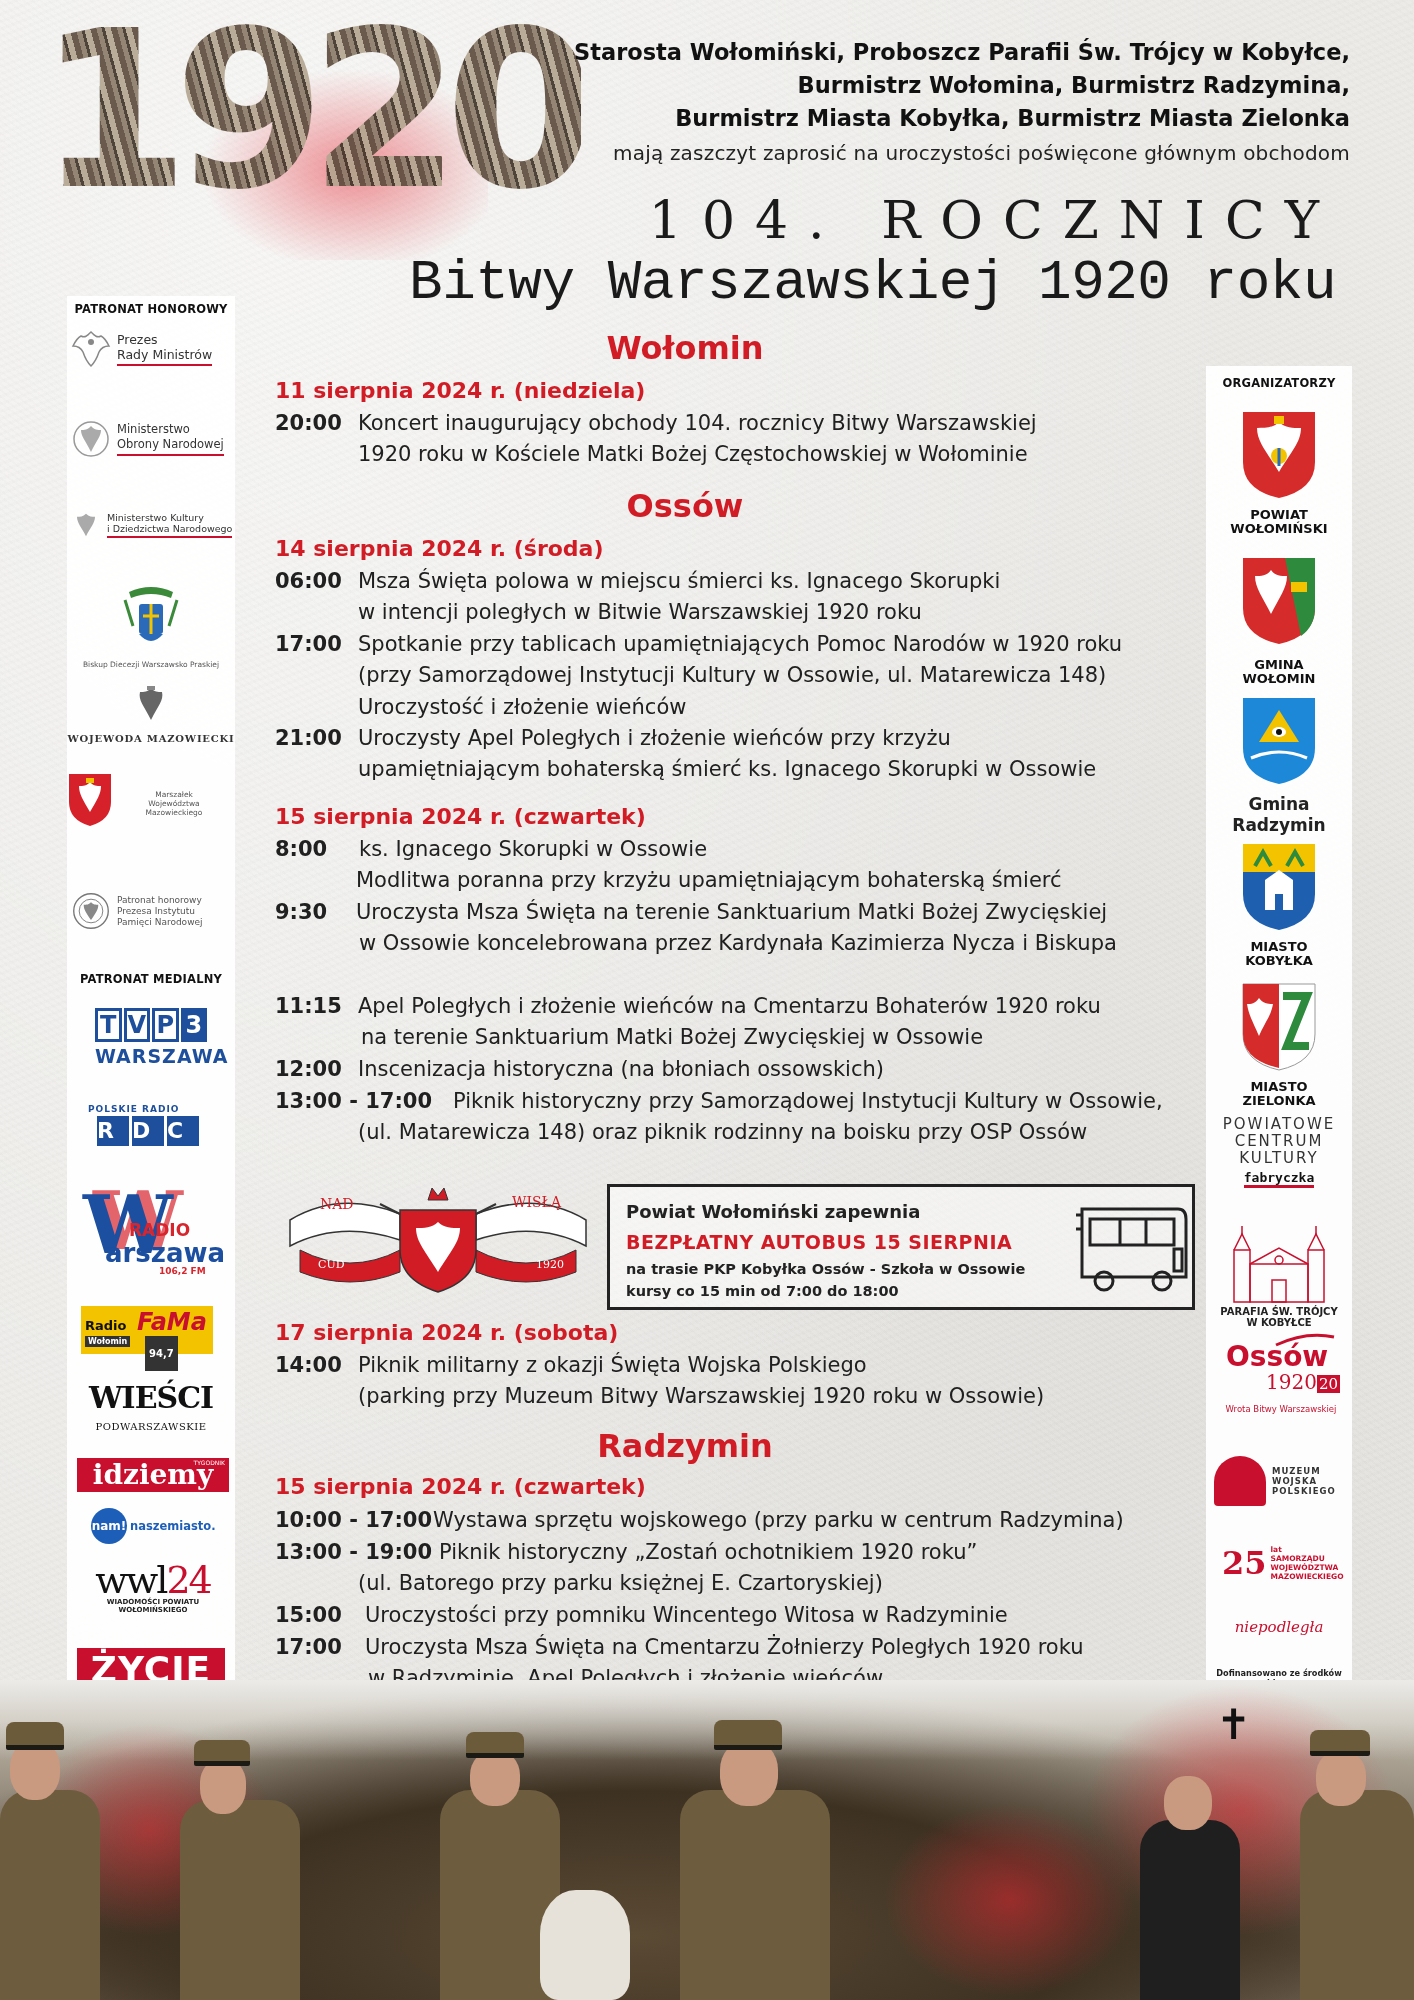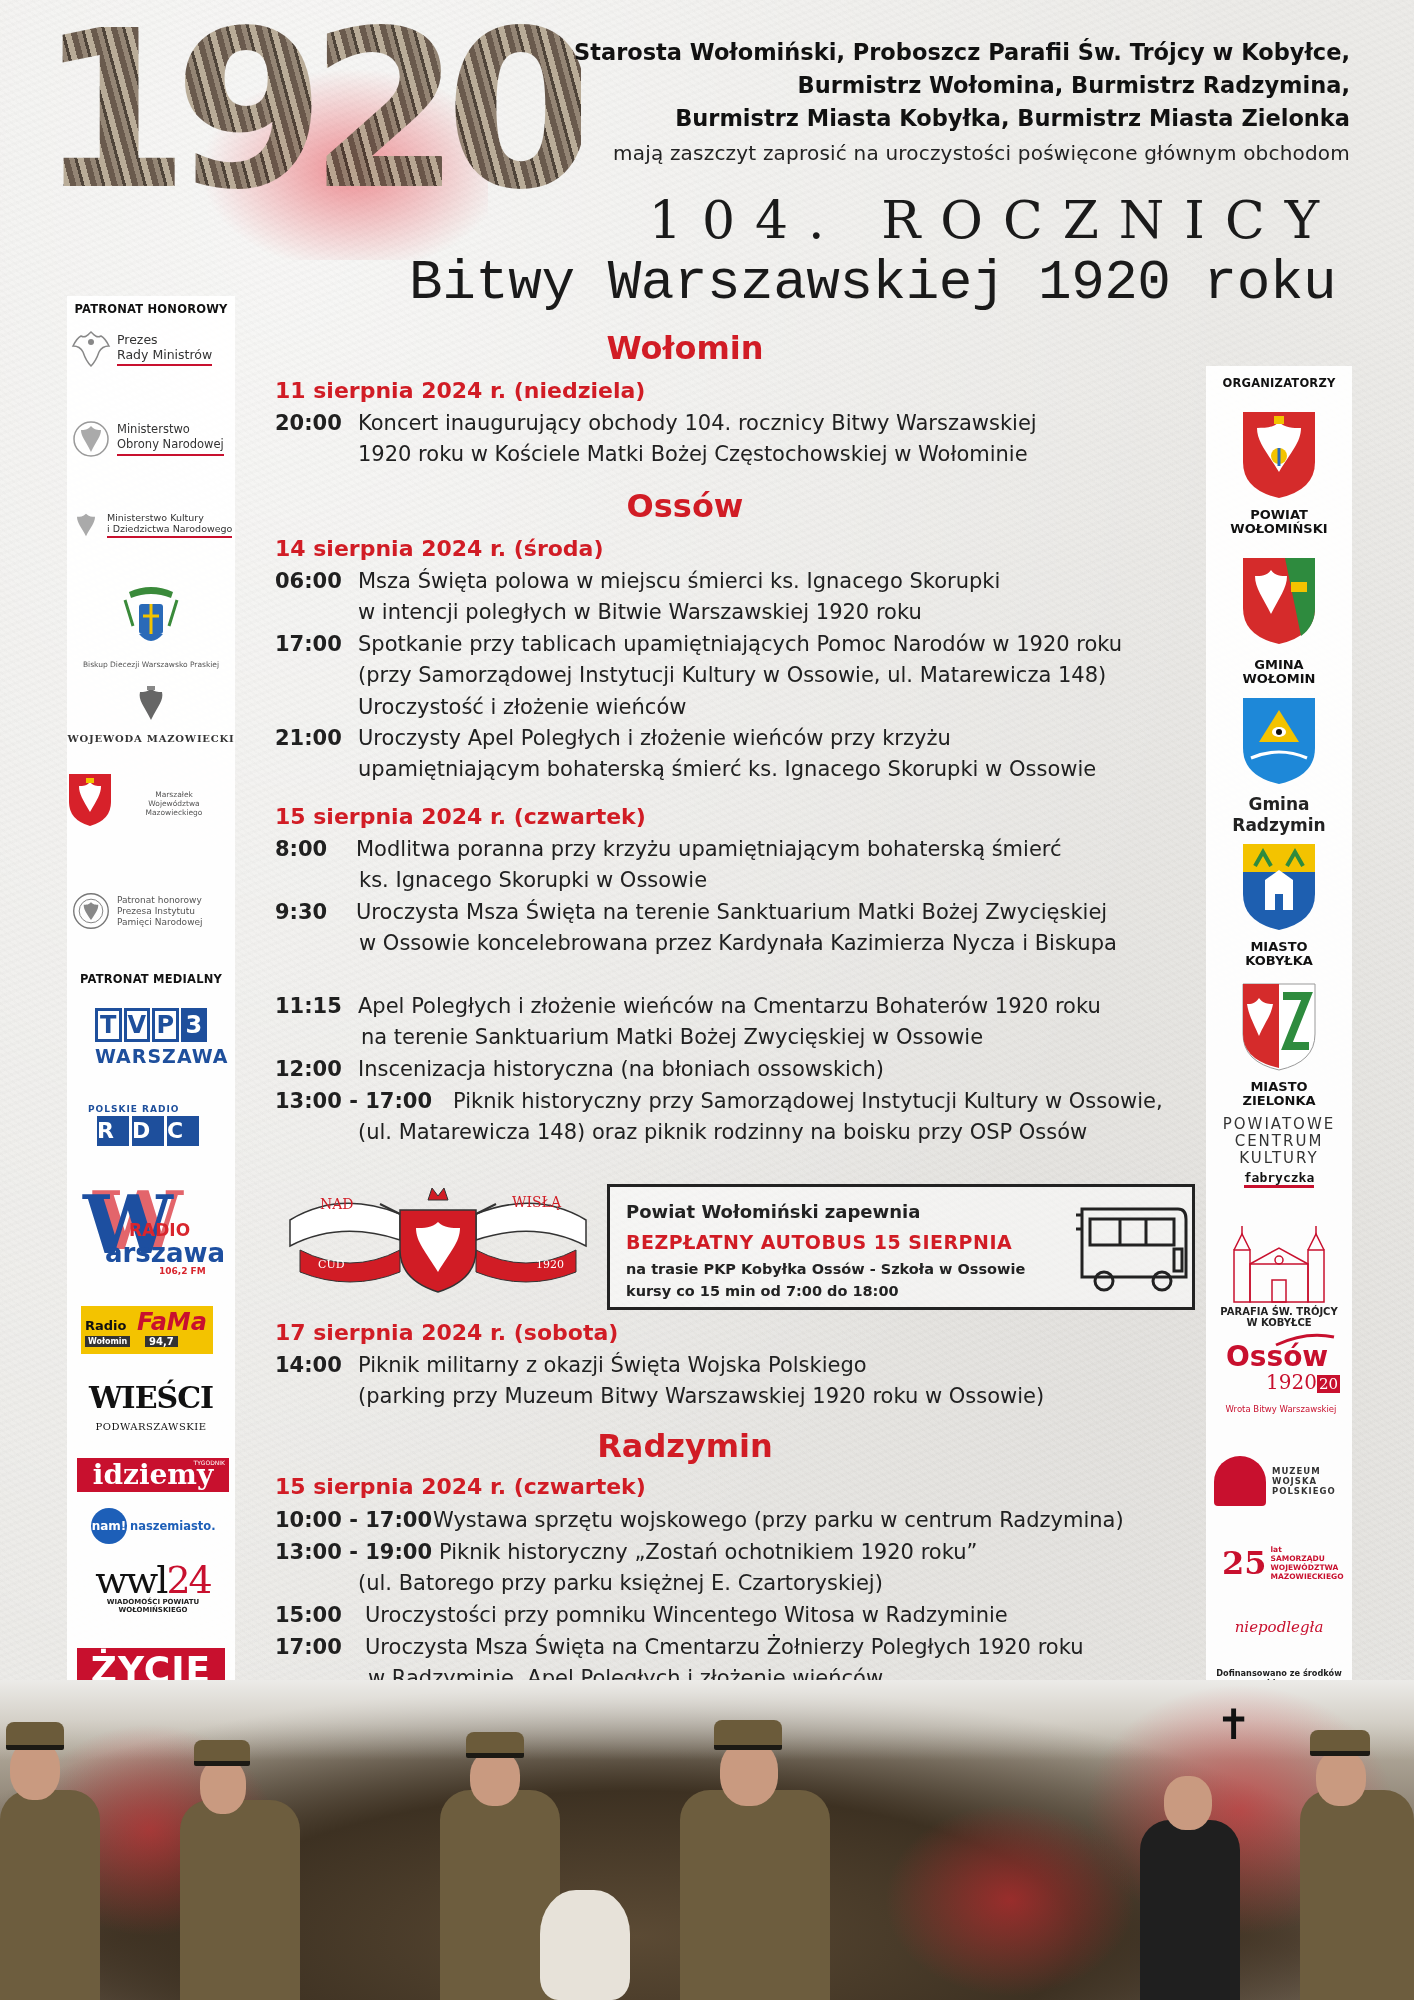--- a/index.html
+++ b/index.html
@@ -93,21 +93,21 @@
   .rw { position: absolute; left: 16px; top: 886px; width: 130px; height: 96px; }
   .rw .big { position: absolute; left: 0; top: 0; font-weight: bold; font-size: 80px; color: #1d4fa0; line-height: 86px; font-family: "DejaVu Serif", serif; }
   .rw .big2 { position: absolute; left: 10px; top: -4px; font-weight: bold; font-size: 80px; color: #d8252d; line-height: 86px; opacity: 0.7; font-family: "DejaVu Serif", serif; }
   .rw .radio { position: absolute; left: 46px; top: 38px; font-size: 17px; font-weight: bold; color: #d8252d; }
   .rw .ars { position: absolute; left: 22px; top: 56px; font-size: 26px; font-weight: bold; color: #1d4fa0; }
   .rw .fr { position: absolute; left: 76px; top: 84px; font-size: 9px; font-weight: bold; color: #d8252d; }
   .fama { position: absolute; left: 14px; top: 1010px; width: 132px; height: 48px; background: #f3c300; }
   .fama .r { position: absolute; left: 4px; top: 12px; font-size: 13px; font-weight: bold; color: #111; }
   .fama .f { position: absolute; left: 56px; top: 2px; font-size: 24px; font-weight: bold; color: #c8102e; font-style: italic; }
   .fama .wl { position: absolute; left: 4px; top: 30px; font-size: 8px; color: #fff; background: #333; padding: 1px 3px; font-weight: bold; }
-  .fama .fq { position: absolute; left: 64px; top: 30px; font-size: 10px; color: #fff; background: #333; padding: 0 4px; font-weight: bold; }
+  .fama .fq { position: absolute; left: 64px; top: 30px; font-size: 10px; color: #fff; background: #333; padding: 12px 4px; font-weight: bold; }
   .wiesci { position: absolute; left: 14px; top: 1086px; width: 140px; text-align: center; font-family: "DejaVu Serif", serif; }
   .wiesci .a { font-size: 30px; font-weight: bold; color: #111; letter-spacing: -1px; line-height: 32px; }
   .wiesci .b { font-size: 10px; color: #111; letter-spacing: 0.5px; margin-top: 7px; }
   .idz { position: absolute; left: 10px; top: 1162px; width: 152px; height: 34px; background: #c8102e; text-align: center; }
   .idz .a { font-family: "DejaVu Serif", serif; font-weight: bold; font-size: 28px; color: #fff; line-height: 34px; }
   .idz .t { position: absolute; right: 4px; top: 1px; font-size: 6px; color: #fff; }
   .nam { position: absolute; left: 24px; top: 1212px; width: 140px; display: flex; align-items: center; }
   .nam .c { width: 36px; height: 36px; border-radius: 50%; background: #1d5fb8; color: #fff; font-size: 12px; font-weight: bold; display: flex; align-items: center; justify-content: center; }
   .nam .t { font-size: 11.5px; color: #1d5fb8; font-weight: bold; margin-left: 3px; }
   .wwl { position: absolute; left: 16px; top: 1266px; width: 140px; text-align: center; }
@@ -557,22 +557,22 @@
     <div class="tx" style="left:83px;">
       <div>Uroczysty Apel Poległych i złożenie wieńców przy krzyżu</div>
       <div>upamiętniającym bohaterską śmierć ks. Ignacego Skorupki w Ossowie</div>
     </div>
   </div>
 
   <div class="date" style="top:802px;">15 sierpnia 2024 r. (czwartek)</div>
   <div class="ev" style="top:834px;">
     <div class="tm">8:00</div>
     <div class="tx" style="left:81px;">
+      <div style="padding-left:3px;">ks. Ignacego Skorupki w Ossowie</div>
       <div>Modlitwa poranna przy krzyżu upamiętniającym bohaterską śmierć</div>
-      <div style="padding-left:3px;">ks. Ignacego Skorupki w Ossowie</div>
     </div>
   </div>
   <div class="ev" style="top:897px;">
     <div class="tm">9:30</div>
     <div class="tx" style="left:81px;">
       <div>Uroczysta Msza Święta na terenie Sanktuarium Matki Bożej Zwycięskiej</div>
       <div style="padding-left:3px;">w Ossowie koncelebrowana przez Kardynała Kazimierza Nycza i Biskupa</div>
     </div>
   </div>
   <div class="ev" style="top:991px;">

